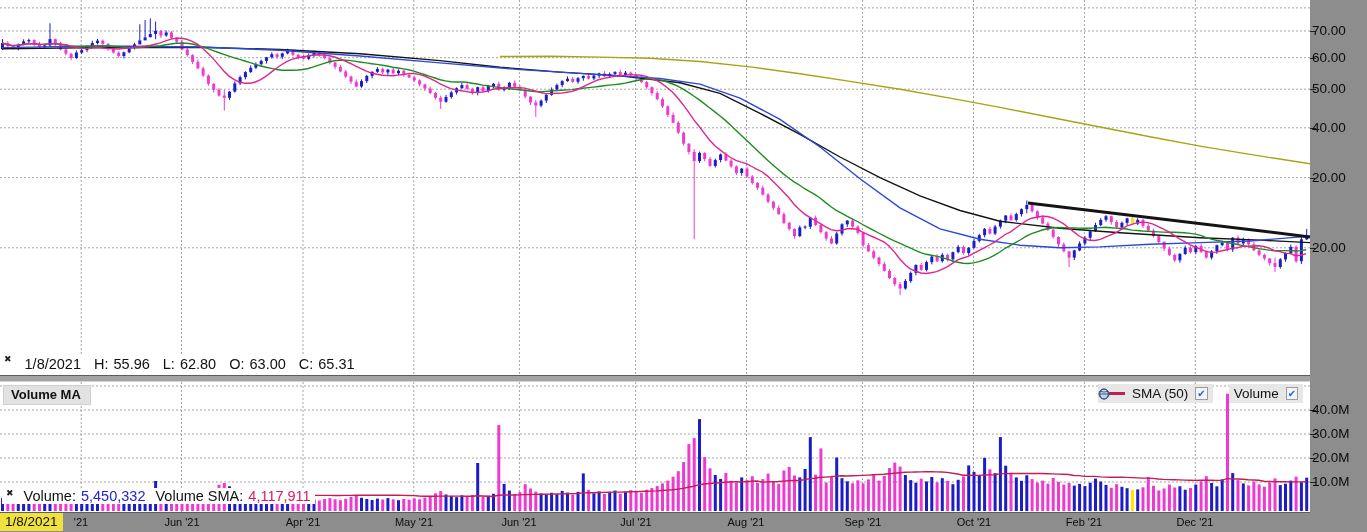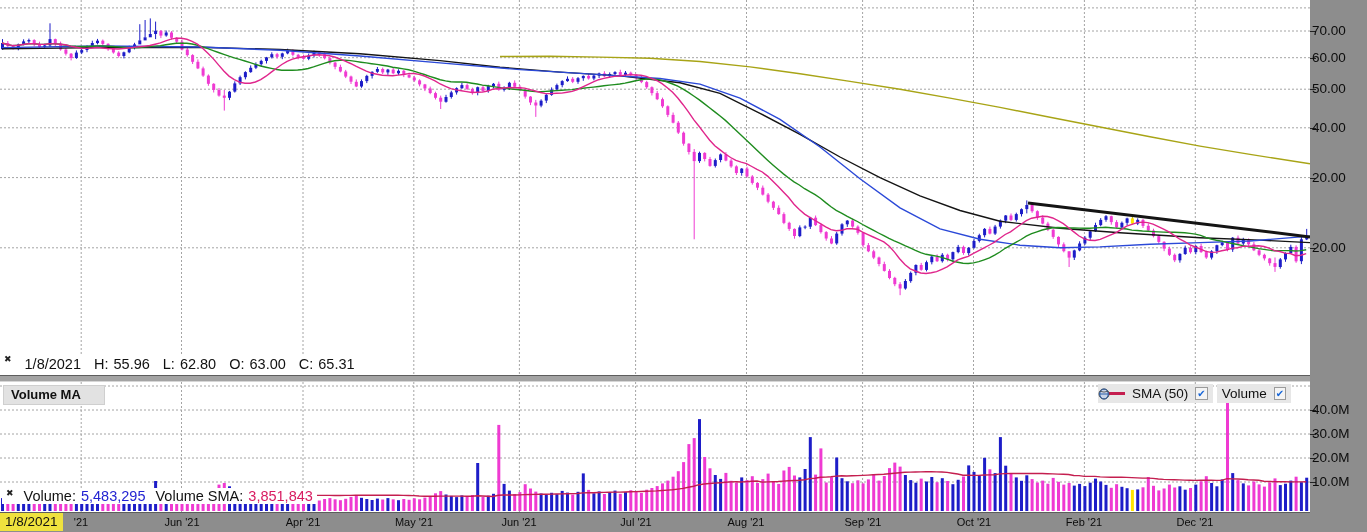--- a/index.html
+++ b/index.html
@@ -8,22 +8,22 @@
   #priceSvg{top:0;}
   #volSvg{top:382px;}
   .gl{stroke:#a4a4a4;stroke-width:1;stroke-dasharray:2 2;fill:none;}
   .ohlc-row{position:absolute;top:354px;left:4px;height:20px;display:flex;gap:13px;align-items:center;
             font-size:14.5px;color:#111;background:#fff;padding-right:6px;white-space:nowrap;}
   .ohlc-row .grp{display:flex;gap:5px;}
   .xm{font-size:9px;color:#222;align-self:flex-start;line-height:10px;cursor:pointer;}
   .splitter{position:absolute;top:375px;left:0;width:1367px;height:7px;background:#a3a3a3;
             border-top:1px solid #5d5d5d;border-bottom:1px solid #d6d6d6;box-sizing:border-box;}
   .vol-tab{position:absolute;top:385px;left:3px;background:#e2e2e2;border:1px solid #cfcfcf;
-           padding:1px 23px 2px 7px;font-weight:bold;font-size:13px;color:#111;}
-  .legend{position:absolute;top:384px;left:1098px;display:flex;gap:4px;align-items:center;font-size:13.5px;color:#111;}
+           padding:1px 9px 2px 7px;font-weight:bold;font-size:13px;color:#111;}
+  .legend{position:absolute;top:384px;left:1098px;display:flex;gap:16px;align-items:center;font-size:13.5px;color:#111;}
   .legend .grp{background:#e7e7e7;display:flex;align-items:center;gap:7px;padding:2px 5px;}
   .lsw{display:inline-block;width:22px;height:3px;background:#c41e4f;}
   .chk{color:#1565d8;font-size:10px;line-height:11px;border:1px solid #9b9b9b;background:#f4f4f4;
        padding:0 1px;cursor:pointer;}
   .vol-readout{position:absolute;top:488px;left:2px;display:flex;gap:10px;align-items:center;
                font-size:14.5px;color:#111;background:#fff;padding:0 4px;white-space:nowrap;}
   .vol-readout .grp{display:flex;gap:5px;}
   .val-blue{color:#2323d2;}
   .val-pink{color:#d81b60;}
   .date-axis{position:absolute;top:512px;left:0;width:1310px;height:20px;background:#8d8d8d;
@@ -874,25 +874,25 @@
     <span class="grp">
       <span>Volume</span>
       <span class="chk">✔</span>
     </span>
   </div>
 
   <div class="vol-readout">
     <span class="xm">✖</span>
     <span class="grp">
         <span>Volume:</span>
-        <span class="val-blue">5,483,295</span>
+        <span class="val-blue">5,450,332</span>
       </span>
     <span class="grp">
         <span>Volume SMA:</span>
-        <span class="val-pink">3,851,843</span>
+        <span class="val-pink">4,117,911</span>
       </span>
   </div>
 
   <div class="date-axis" id="dateAxis">
     <span class="date-chip">1/8/2021</span>
   <span class="dlab" style="left:39px">'21</span>
       <span class="dlab" style="left:140px">Jun '21</span>
       <span class="dlab" style="left:261px">Apr '21</span>
       <span class="dlab" style="left:372px">May '21</span>
       <span class="dlab" style="left:477px">Jun '21</span>

